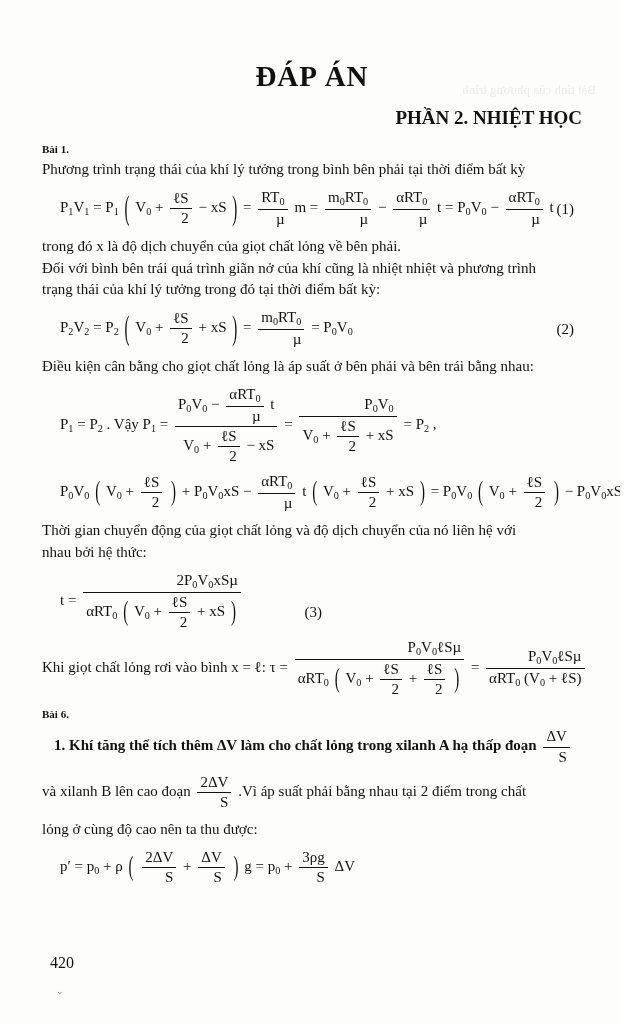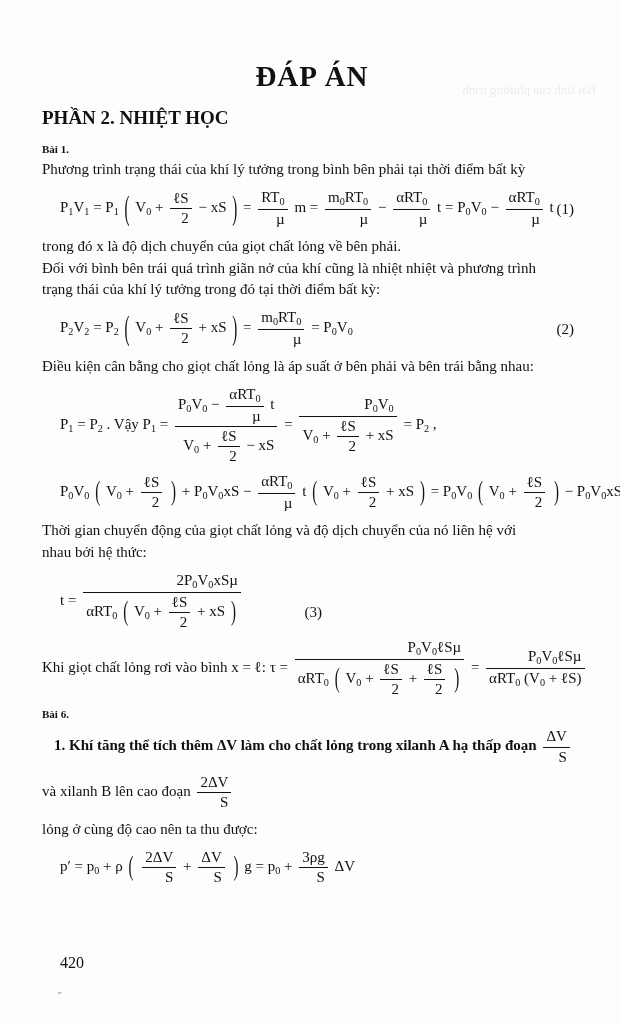--- a/index.html
+++ b/index.html
@@ -41,21 +41,21 @@
     white-space: pre-wrap;
   }
   .title {
     text-align: center;
     font-size: 29px;
     font-weight: bold;
     letter-spacing: 1px;
     margin: 8px 0 14px 0;
   }
   .subtitle {
-    text-align: left;
+    text-align: right;
     font-size: 19px;
     font-weight: bold;
     margin: 0 0 14px 0;
   }
   .heading {
     font-size: 11px;
     font-weight: bold;
     margin: 10px 0 4px 0;
   }
   .para {
@@ -105,21 +105,21 @@
     font-size: 1em;
     transform: scale(1, 2.25);
     transform-origin: center;
     margin: 0 2px;
   }
   .paren.small { transform: scale(1, 1.75); }
   sub { font-size: 0.68em; vertical-align: -0.30em; }
   .vmid { display: inline-block; vertical-align: middle; }
   .pagenum {
     position: absolute;
-    left: 60px;
+    left: 50px;
     bottom: 52px;
     font-size: 16px;
   }
   .tick {
     position: absolute;
     left: 56px;
     bottom: 28px;
     font-size: 9px;
     color: #888;
   }
@@ -261,20 +261,21 @@
     <span class="eq" style="margin-left:12px; font-weight:bold;">
       <span>1. Khí tăng thể tích thêm ΔV làm cho chất lỏng trong xilanh A hạ thấp đoạn</span>
       <span class="frac" style="font-weight:normal;"><span class="num">ΔV</span><span class="den">S</span></span>
     </span>
   </div>
 
   <div class="eq-row">
     <span class="eq" style="margin-left:0;">
       <span>và xilanh B lên cao đoạn</span>
       <span class="frac"><span class="num">2ΔV</span><span class="den">S</span></span>
+      <span>.Vì áp suất phải bằng nhau tại 2 điểm trong chất</span>
     </span>
   </div>
 
   <div class="para">lỏng ở cùng độ cao nên ta thu được:</div>
 
   <div class="eq-row">
     <span class="eq">
       p′ = p<sub>0</sub> + ρ
       <span class="paren small">(</span>
       <span class="vmid">

